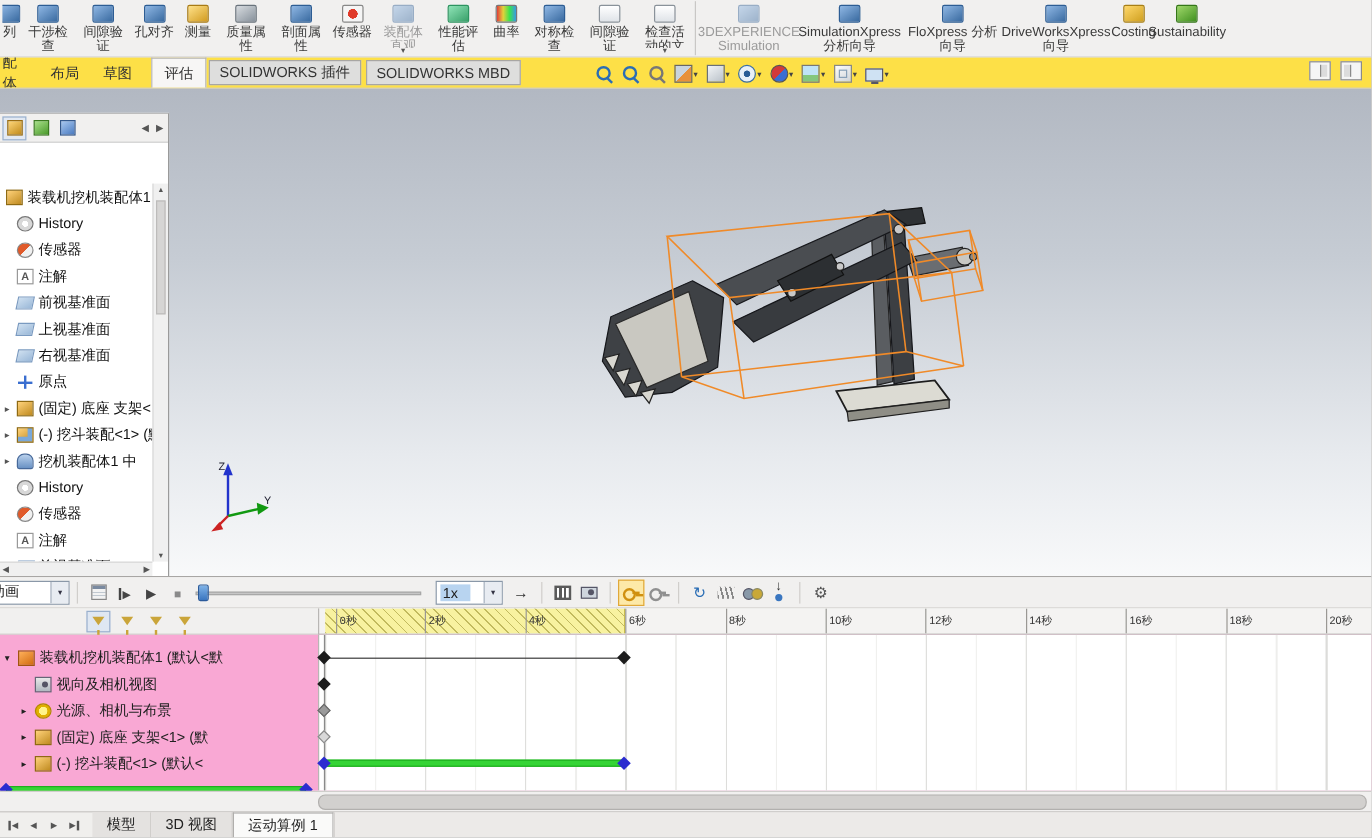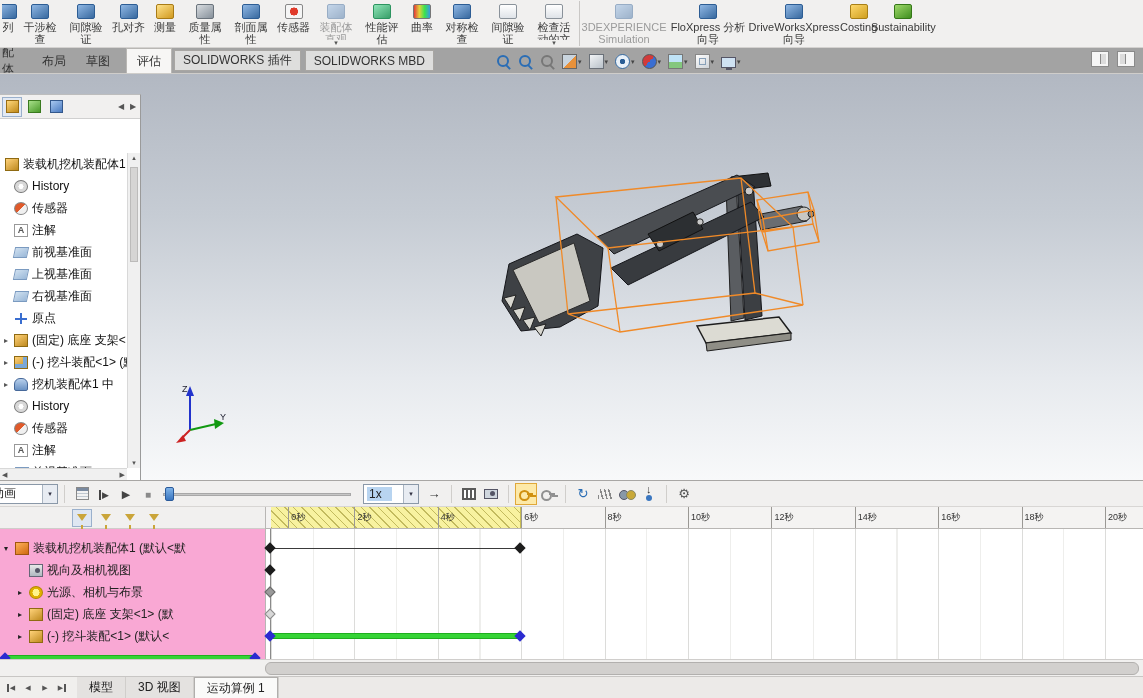--- a/index.html
+++ b/index.html
@@ -27,21 +27,21 @@
   .t-item .sensor-icon { background:radial-gradient(circle at 50% 50%,#e03a2a 0 38%,#f5f5f5 40%); border-color:#888; }
   .t-item .curvature-icon { background:linear-gradient(90deg,#e23a3a,#e2d23a,#3ae24e,#3a9ae2); border-color:#777; }
   .t-item .mass-properties-icon { background:linear-gradient(145deg,#d8dce0,#86909a); border-color:#6a737c; }
   .t-item .compare-documents-icon,
   .t-item .check-active-document-icon { background:linear-gradient(180deg,#ffffff,#dfe3e8); border-color:#8a929a; }
   .t-item .sustainability-icon { background:linear-gradient(145deg,#9fd86a,#3f8f1f); border-color:#357718; }
   .t-item .costing-icon { background:linear-gradient(145deg,#ffd86a,#cf9f1f); border-color:#a87f16; }
   .t-item .performance-evaluation-icon { background:linear-gradient(145deg,#8fe4b7,#389f69); border-color:#2d9460; }
 
   
-  .tab-row { position:absolute; left:0; top:48px; width:100%; height:26px; background:#a3a3a3;
+  .tab-row { position:absolute; left:0; top:48px; width:100%; height:26px; background:#fde047;
     border-bottom:1px solid #cfcdca; display:flex; align-items:stretch; }
   .cm-tabs { display:flex; align-items:stretch; }
   .cm-tab { padding:5px 10px 4px; color:#333; display:flex; align-items:center; flex:none; }
   .cm-tab.active { background:#f7f6f5; border:1px solid #b9b7b4; border-bottom:none;margin-left:6px; }
   .cm-tab.boxed { background:#dededd; border:1px solid #a8a6a3; margin:2px 2px; padding:2px 8px; }
   .cm-tab.partial { max-width:32px; overflow:hidden; padding-left:2px; }
 
   .headsup { position:absolute; left:494px; top:50px; height:23px; display:flex; align-items:center; gap:3px; z-index:6; }
   .hb { display:flex; align-items:center; height:22px; padding:0 2px; }
   .hb.arrow::after { content:"▾"; font-size:7px; color:#444; margin-left:1px; }
@@ -293,20 +293,24 @@
       <div class="t-item arrow">
         <span class="icon-slot check-active-document-icon"></span>
         <span class="lbl">检查活动的文档</span>
       </div>
 
       <div class="t-item disabled sep wide">
         <span class="icon-slot simulation-connector-icon"></span>
         <span class="lbl">3DEXPERIENCE Simulation Connector</span>
       </div>
 
+      <div class="t-item wide">
+        <span class="icon-slot simulationxpress-icon"></span>
+        <span class="lbl">SimulationXpress 分析向导</span>
+      </div>
 
       <div class="t-item wide">
         <span class="icon-slot floxpress-icon"></span>
         <span class="lbl">FloXpress 分析向导</span>
       </div>
 
       <div class="t-item wide">
         <span class="icon-slot driveworksxpress-icon"></span>
         <span class="lbl">DriveWorksXpress 向导</span>
       </div>
@@ -658,21 +662,21 @@
       <div class="fbtn">
           <span class="funnel"></span>
         </div>
       <div class="fbtn">
           <span class="funnel"></span>
         </div>
     </div>
 
     <div class="ruler">
         <div class="band" style="left: 5px; width: 250.2px;"></div>
-        <div class="tick" style="left: 22px; font-family: Liberation Mono, monospace;">
+        <div class="tick" style="left: 14px; font-family: Liberation Mono, monospace;">
           <span>0秒</span>
         </div>
         <div class="tick" style="left: 88.4px;">
           <span>2秒</span>
         </div>
         <div class="tick" style="left: 171.8px;">
           <span>4秒</span>
         </div>
         <div class="tick" style="left: 255.2px;">
           <span>6秒</span>

